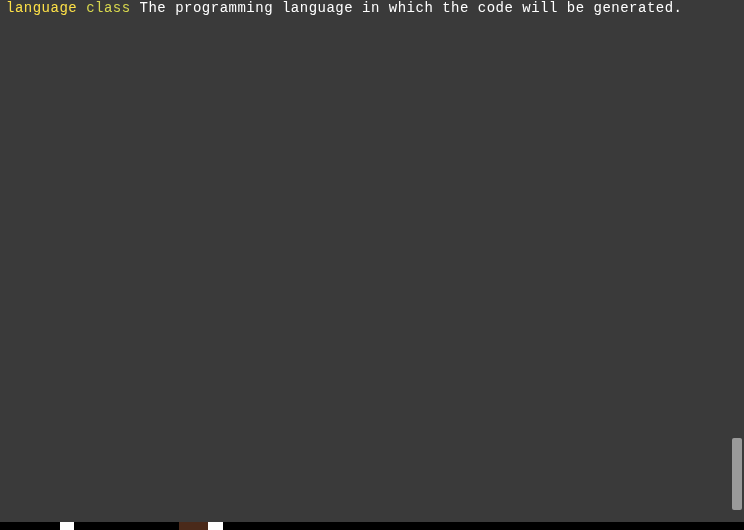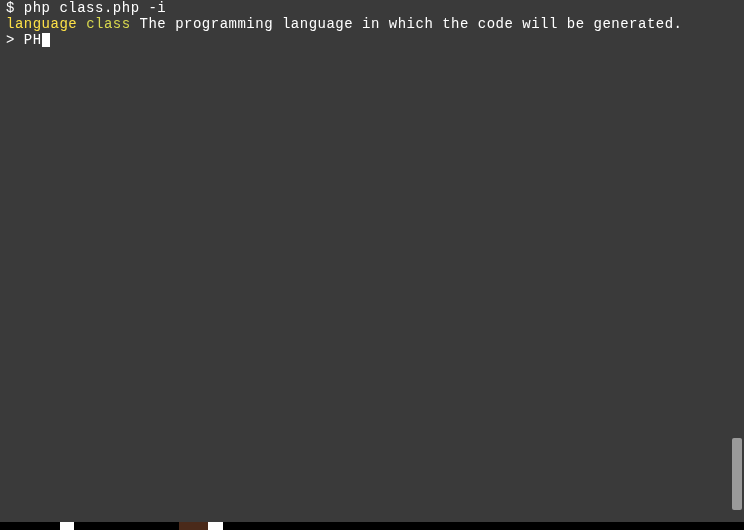--- a/index.html
+++ b/index.html
@@ -69,19 +69,17 @@
         #000000 10%, #000000 24%,
         #4a2a1a 24%, #4a2a1a 28%,
         #ffffff 28%, #ffffff 30%,
         #000000 30%, #000000 100%);
     }
   </style>
 </head>
 <body>
 
 <div class="terminal">
-  <div class="line"><span class="prompt-symbol">$ </span><span class="cmd">php class.php -i</span></div>
   <div class="line"><span class="green">language</span> <span class="yellow">class</span><span class="white"> The programming language in which the code will be generated.</span></div>
-  <div class="line"><span class="prompt-symbol">&gt; </span><span class="cmd">PH</span><span class="cursor"></span></div>
 </div>
 
 <div class="scrollbar"></div>
 <div class="bottom-bar"></div>
 
 </body></html>

